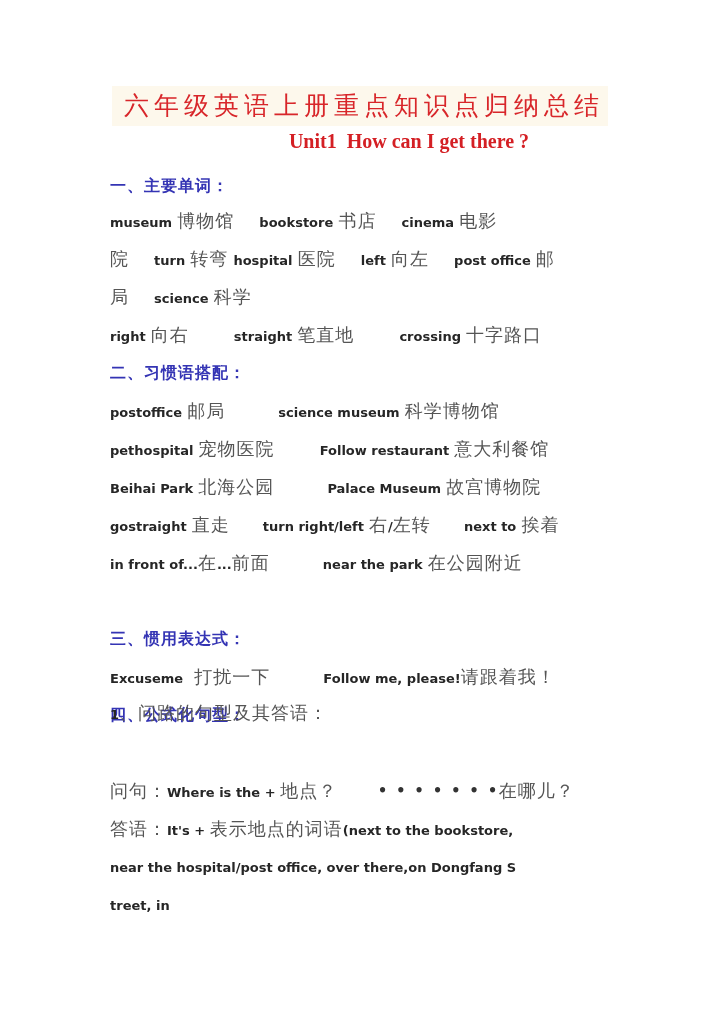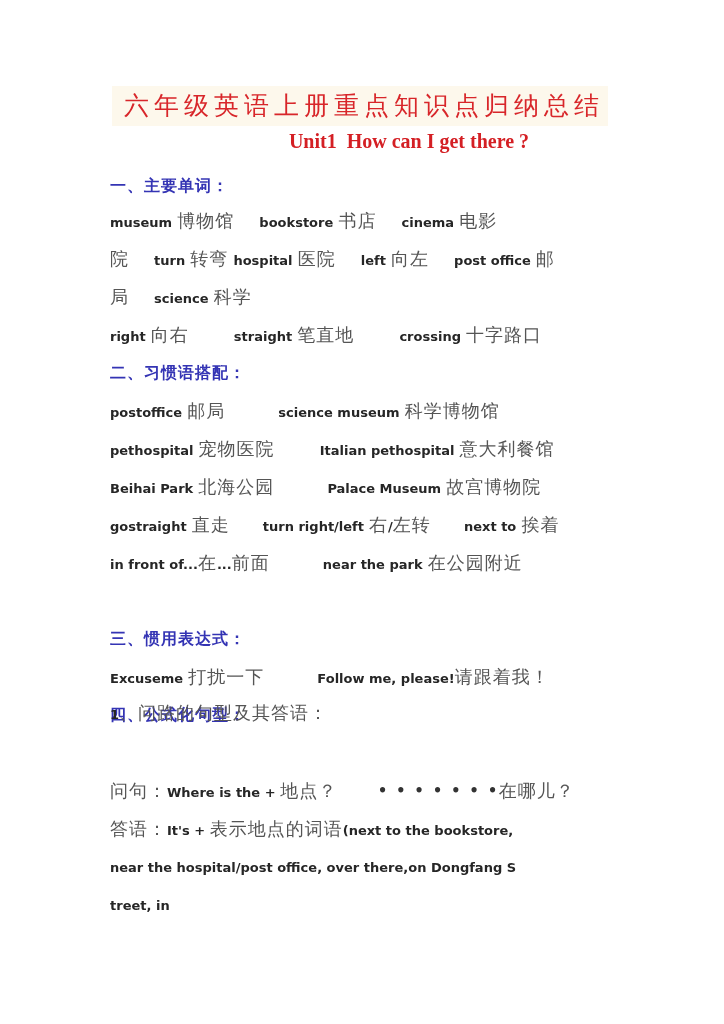--- a/index.html
+++ b/index.html
@@ -140,21 +140,21 @@
   <div class="line" style="top:399px;">
     <span class="en">postoffice</span>
     <span class="zh">邮局</span><span class="gap4"></span>
     <span class="en">science museum</span>
     <span class="zh">科学博物馆</span>
   </div>
 
   <div class="line" style="top:437px;">
     <span class="en">pethospital</span>
     <span class="zh">宠物医院</span><span class="gap3"></span>
-    <span class="en">Italian pethospital</span>
+    <span class="en">Follow restaurant</span>
     <span class="zh">意大利餐馆</span>
   </div>
 
   <div class="line" style="top:475px;">
     <span class="en">Beihai Park</span>
     <span class="zh">北海公园</span><span class="gap4"></span>
     <span class="en">Palace Museum</span>
     <span class="zh">故宫博物院</span>
   </div>
 
@@ -171,21 +171,21 @@
     <span class="en">in front of...</span><span class="zh">在</span><span class="en">...</span><span class="zh">前面</span><span class="gap4"></span>
     <span class="en">near the park</span>
     <span class="zh">在公园附近</span>
   </div>
 
 
   <div class="line heading" style="top:627px;">三、惯用表达式：</div>
 
   <div class="line" style="top:665px;">
     <span class="en">Excuseme</span>
-    <span class="zh" style="">打扰一下</span><span class="gap4"></span>
+    <span class="zh" style="margin-left:6px;">打扰一下</span><span class="gap4"></span>
     <span class="en">Follow me, please!</span><span class="zh">请跟着我！</span>
   </div>
 
   <div class="line heading" style="top:703px;">四、公式化句型：</div>
 
   <div class="line" style="top:701px;">
     <span class="en">1</span><span class="zh">、问路的句型及其答语：</span>
   </div>
 
   <div class="line" style="top:779px;">

